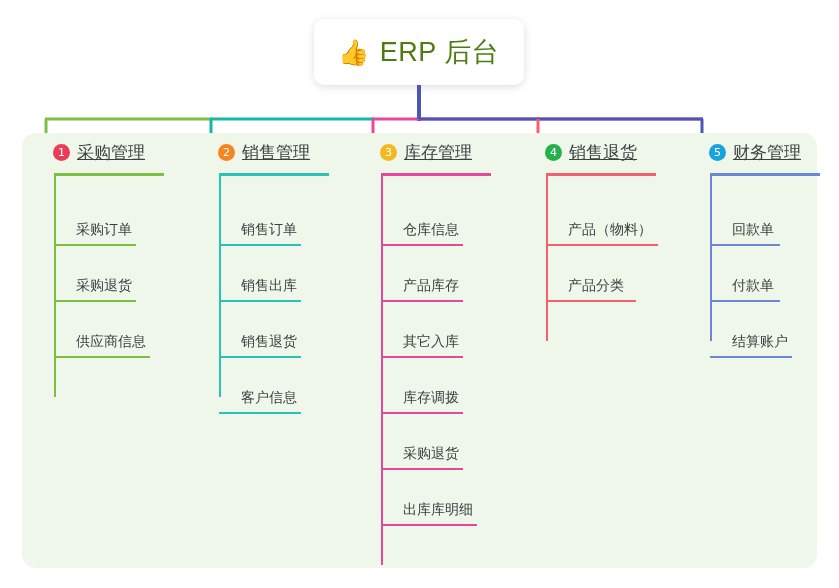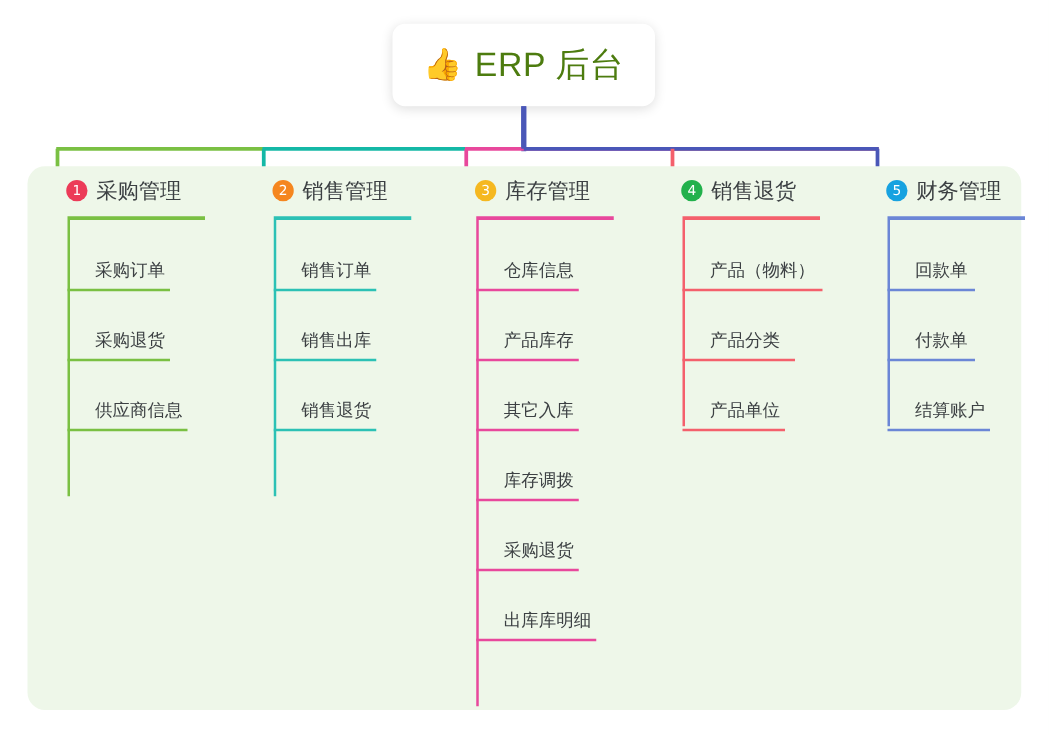--- a/index.html
+++ b/index.html
@@ -88,38 +88,39 @@
     font-size: 11px;
     line-height: 17px;
     text-align: center;
     flex: 0 0 auto;
     font-family: "DejaVu Sans", sans-serif;
   }
   .col-title {
     font-size: 17px;
     color: #3c4043;
     white-space: nowrap;
+    text-decoration: underline;
   }
   .col-underline {
     height: 3px;
     margin-top: 9px;
     margin-left: 16px;
   }
 
   
   .spine {
     position: absolute;
     width: 2px;
     top: 0;
   }
 
   .items {
     position: relative;
     margin-left: 16px;
-    padding-top: 4px;
+    padding-top: 17px;
   }
   .leaf {
     position: relative;
     height: 56px;
   }
   .leaf-label {
     position: absolute;
     left: 22px;
     bottom: 10px;
     font-size: 14px;
@@ -196,20 +197,24 @@
           <div class="leaf-underline" style="width: 82px; background: rgb(44, 193, 181);"></div>
         </div>
         <div class="leaf">
           <span class="leaf-label">销售出库</span>
           <div class="leaf-underline" style="width: 82px; background: rgb(44, 193, 181);"></div>
         </div>
         <div class="leaf">
           <span class="leaf-label">销售退货</span>
           <div class="leaf-underline" style="width: 82px; background: rgb(44, 193, 181);"></div>
         </div>
+        <div class="leaf">
+          <span class="leaf-label">客户信息</span>
+          <div class="leaf-underline" style="width: 82px; background: rgb(44, 193, 181);"></div>
+        </div>
       </div>
     </div>
     <div class="column" style="left: 365px;">
       <div class="col-header">
         <span class="badge" style="background: rgb(245, 184, 32);">3</span>
         <span class="col-title">库存管理</span>
       </div>
       <div class="col-underline" style="width: 110px; background: rgb(232, 72, 156);"></div>
       <div class="items">
         <div class="spine" style="background: rgb(232, 72, 156); height: 389px; left: 0px;"></div>
@@ -248,24 +253,20 @@
       <div class="items">
         <div class="spine" style="background: rgb(244, 96, 108); height: 165px; left: 0px;"></div>
         <div class="leaf">
           <span class="leaf-label">产品（物料）</span>
           <div class="leaf-underline" style="width: 112px; background: rgb(244, 96, 108);"></div>
         </div>
         <div class="leaf">
           <span class="leaf-label">产品分类</span>
           <div class="leaf-underline" style="width: 90px; background: rgb(244, 96, 108);"></div>
         </div>
-        <div class="leaf">
-          <span class="leaf-label">产品单位</span>
-          <div class="leaf-underline" style="width: 82px; background: rgb(244, 96, 108);"></div>
-        </div>
       </div>
     </div>
     <div class="column" style="left: 694px;">
       <div class="col-header">
         <span class="badge" style="background: rgb(23, 162, 224);">5</span>
         <span class="col-title">财务管理</span>
       </div>
       <div class="col-underline" style="width: 110px; background: rgb(107, 134, 214);"></div>
       <div class="items">
         <div class="spine" style="background: rgb(107, 134, 214); height: 165px; left: 0px;"></div>

